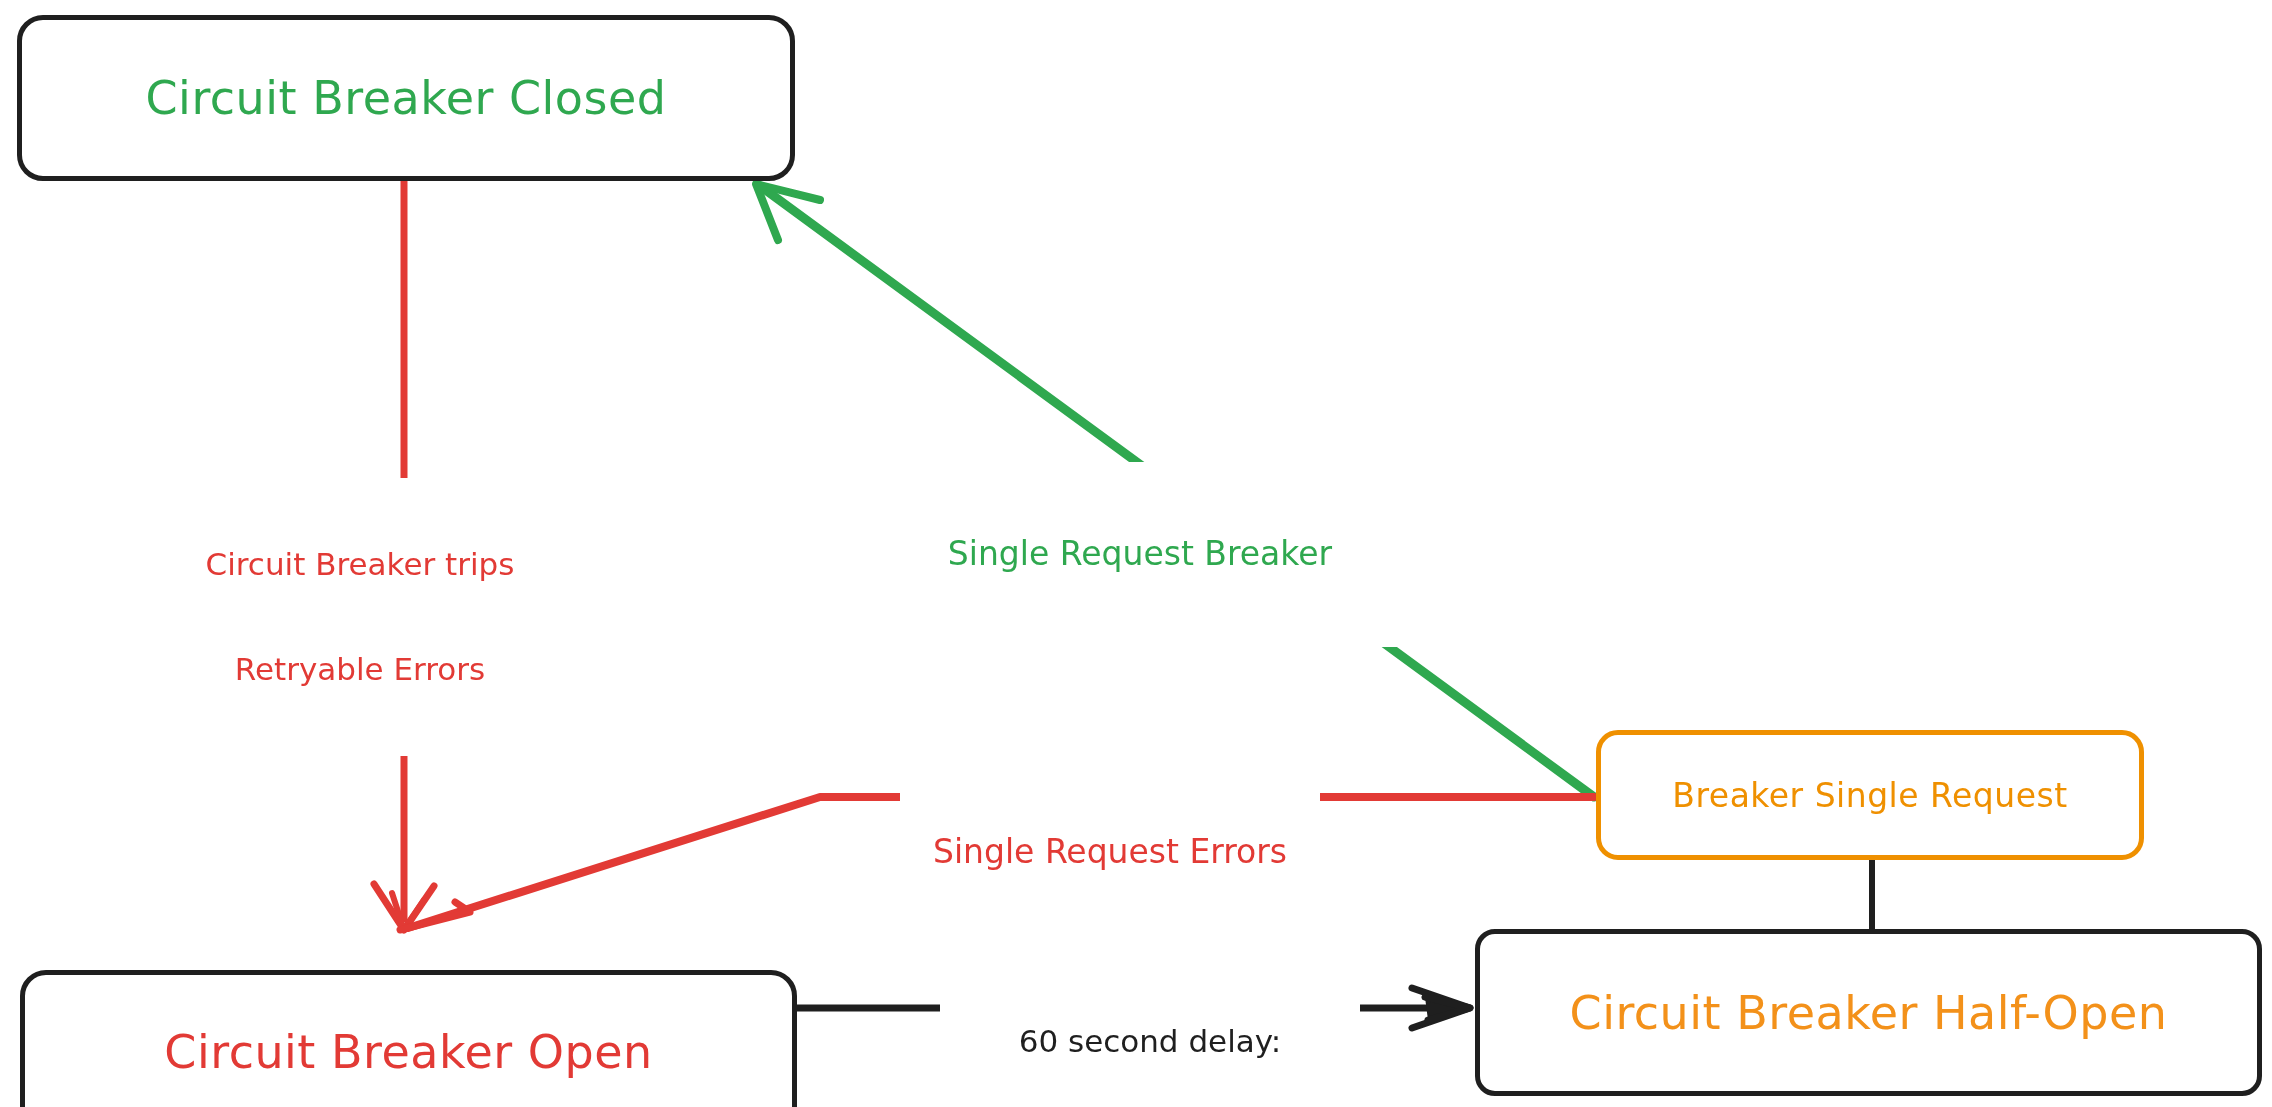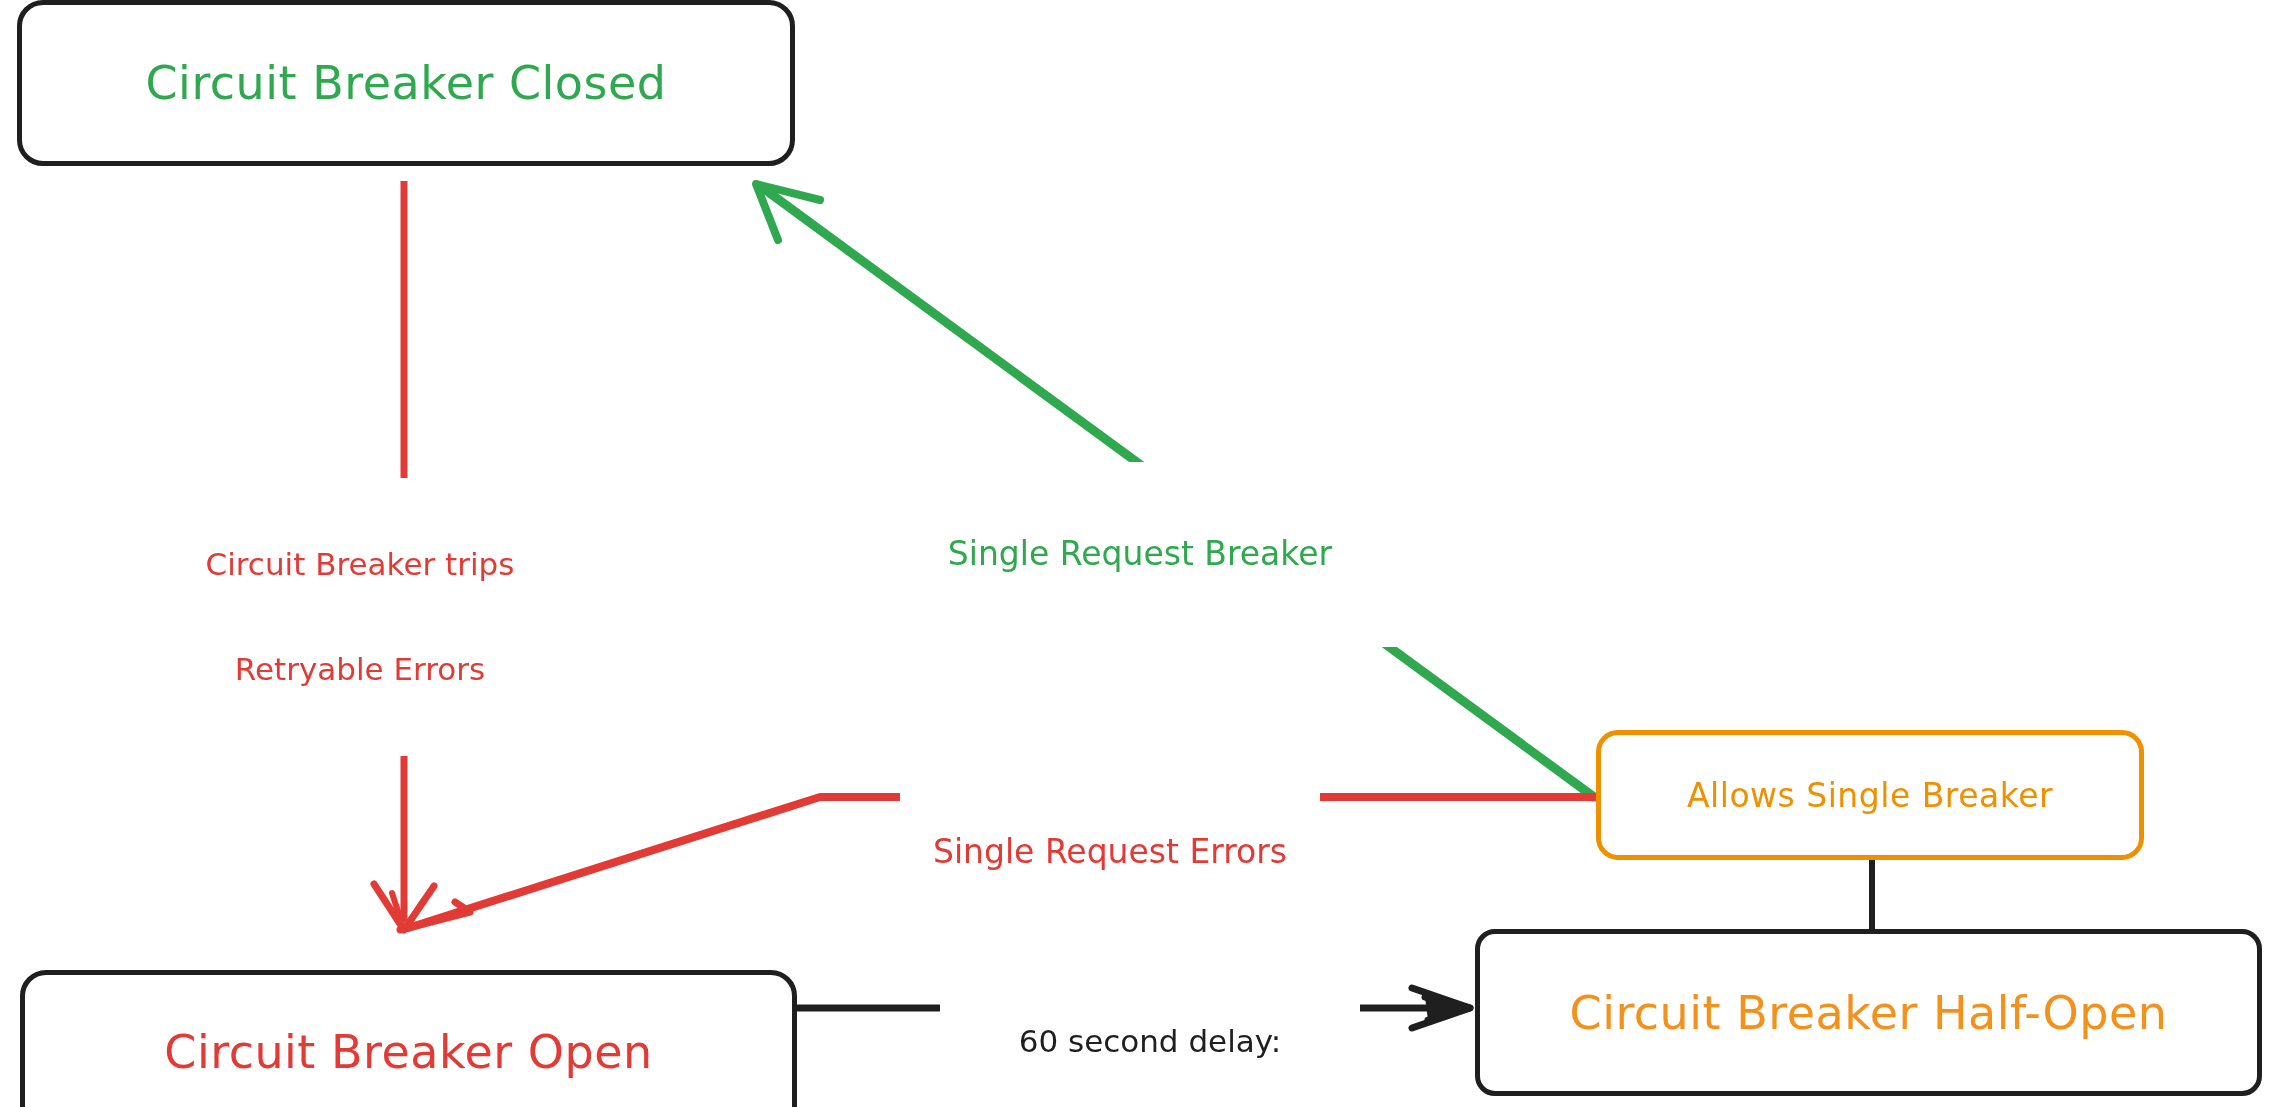--- a/index.html
+++ b/index.html
@@ -43,21 +43,21 @@
     border-radius: 22px;
   }
   .node-label {
     font-family: "DejaVu Sans", sans-serif;
     font-weight: 400;
     letter-spacing: 0.5px;
     white-space: nowrap;
   }
   #node-closed {
     left: 17px;
-    top: 0;
+    top: 15px;
     width: 778px;
     height: 166px;
   }
   #node-closed .node-label {
     color: #2fa84f;
     font-size: 46px;
   }
   #node-open {
     left: 20px;
     top: 933px;
@@ -167,21 +167,21 @@
 
   <div class="node node-black" id="node-closed">
     <span class="node-label">Circuit Breaker Closed</span>
   </div>
 
   <div class="node node-black" id="node-open">
     <span class="node-label">Circuit Breaker Open</span>
   </div>
 
   <div class="node node-orange-border" id="node-allows">
-    <span class="node-label">Allows Single Breaker</span>
+    <span class="node-label">Breaker Single Request</span>
   </div>
 
   <div class="node node-black" id="node-halfopen">
     <span class="node-label">Circuit Breaker Half-Open</span>
   </div>
 
   <div class="edge-label" id="label-trips">
     <span class="label-line">Circuit Breaker trips</span>
     <span class="label-line">Retryable Errors</span>
   </div>

